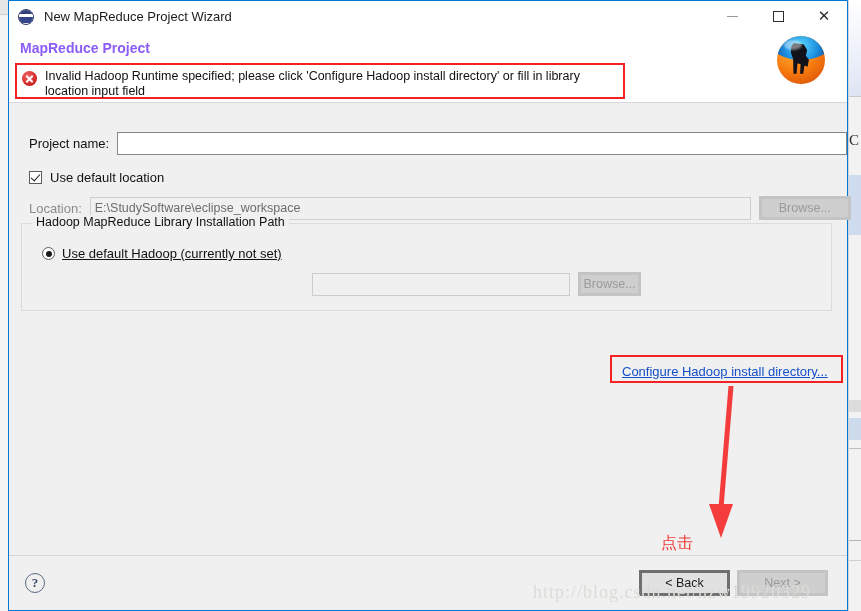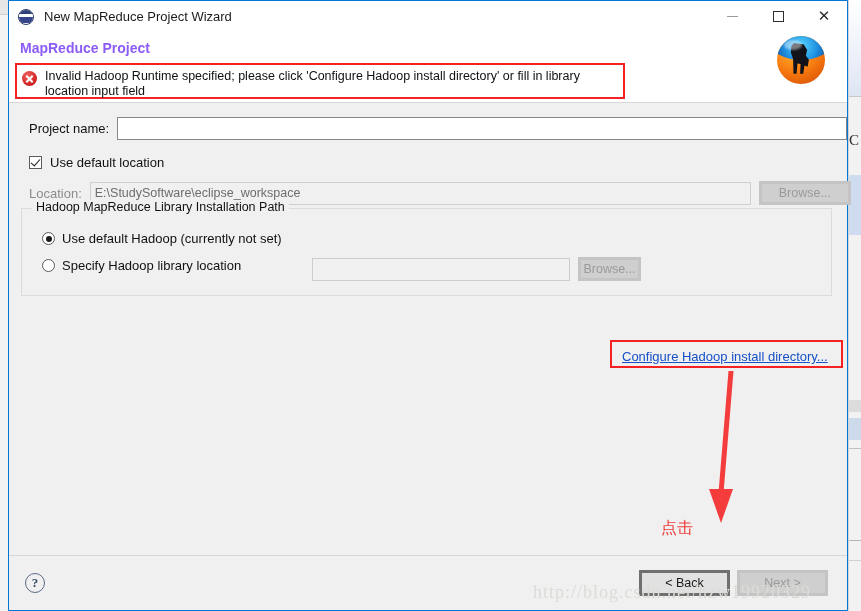--- a/index.html
+++ b/index.html
@@ -244,20 +244,21 @@
     border-radius: 50%;
     background: rgba(255,255,255,0.45);
     filter: blur(1px);
   }
 
   
   #body-area {
     flex: 1 1 auto;
     background: #f0f0f0;
     position: relative;
+    margin-top: 15px;
   }
 
   .field-row {
     position: absolute;
     display: flex;
     align-items: center;
   }
   .field-label {
     font-size: 13px;
     color: #111;
@@ -533,29 +534,25 @@
 
     <div class="field-row" style="left:20px; top:78px;">
       <span class="field-label disabled">Location:</span>
       <div class="txt-input readonly" style="width:661px; margin-left:8px;">E:\StudySoftware\eclipse_workspace</div>
       <div class="btn disabled" style="width:92px; margin-left:8px;">Browse...</div>
     </div>
 
     <div id="hadoop-group">
       <div id="hadoop-group-title">Hadoop MapReduce Library Installation Path</div>
 
-      <div class="field-row" style="left:20px; top:22px;">
+      <div class="field-row" style="left:20px; top:22px;text-decoration:underline;">
         <span class="radio selected"></span>
         <span class="field-label">Use default Hadoop (currently not set)</span>
       </div>
 
-      <div class="field-row" style="left:20px; top:49px;">
-        <span class="radio"></span>
-        <span class="field-label">Specify Hadoop library location</span>
-      </div>
 
       <div class="field-row" style="left:290px; top:48px;">
         <div class="txt-input empty-grey" style="width:258px;"></div>
         <div class="btn disabled" style="width:63px; margin-left:8px;">Browse...</div>
       </div>
     </div>
 
     <div id="configure-link-box"></div>
     <a id="configure-link" href="#">Configure Hadoop install directory...</a>
 

